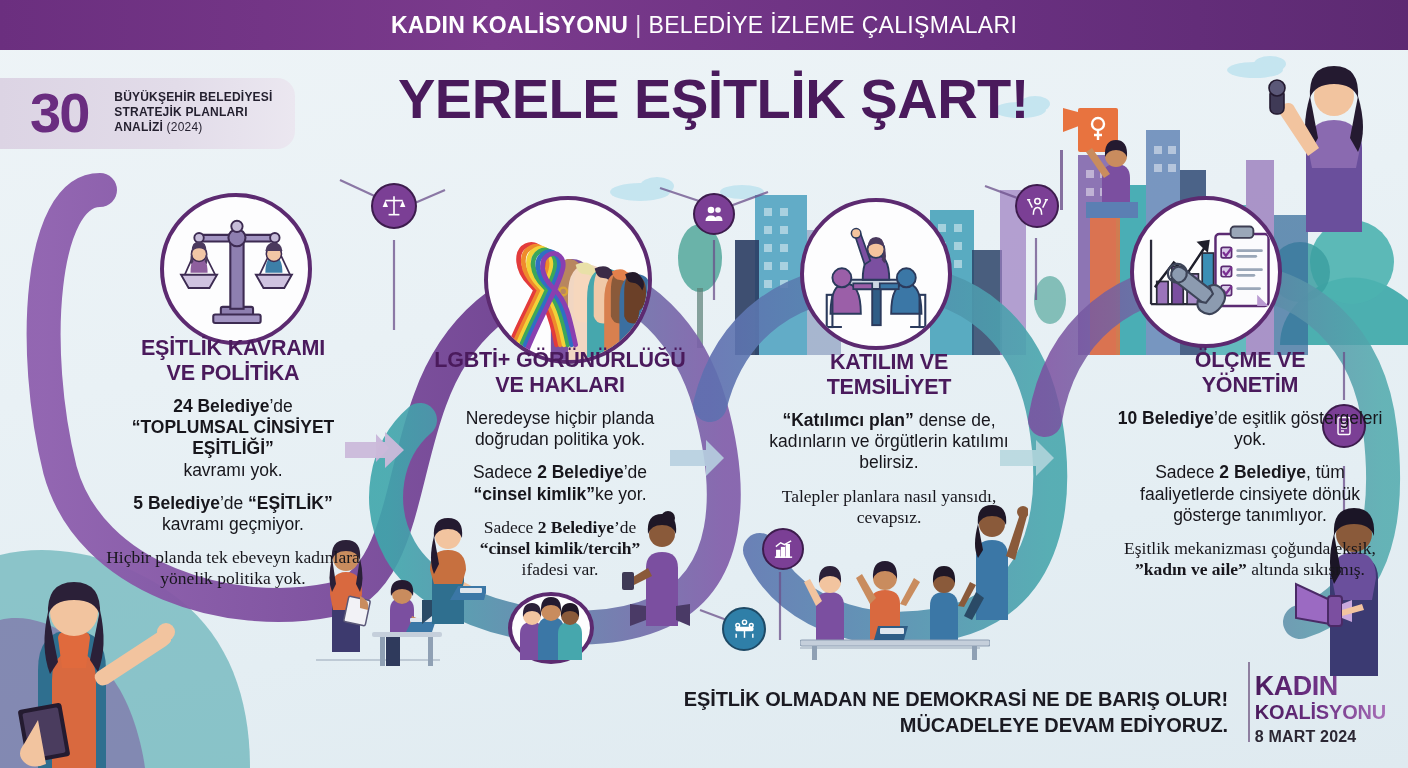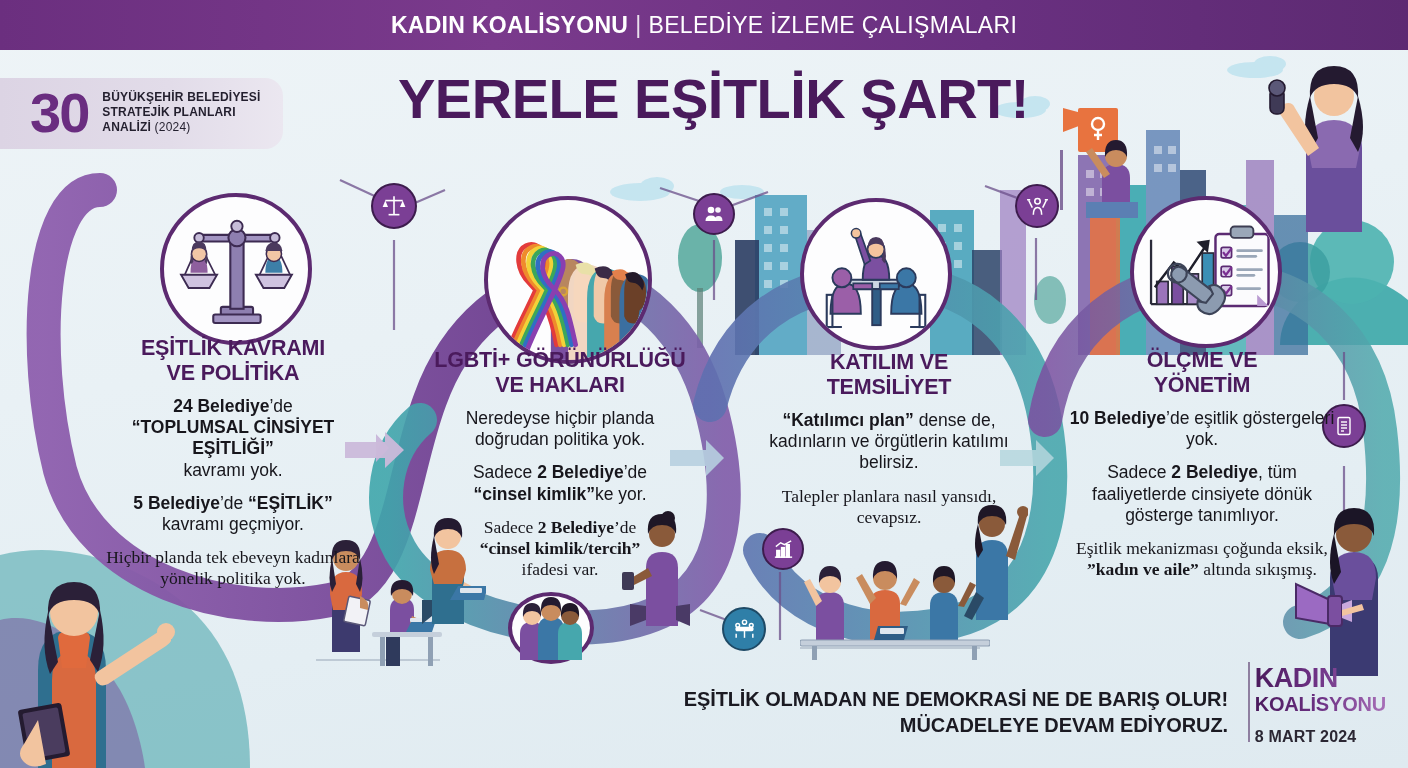--- a/index.html
+++ b/index.html
@@ -26,21 +26,21 @@
   .topbar-text .b { font-weight: bold; }
   .topbar-text .sep { font-weight: 300; opacity: .85; margin: 0 7px; }
   .topbar-text .n { font-weight: 400; }
 
   
   .badge30 {
     position: absolute; left: 0; top: 78px;
     background: linear-gradient(90deg, #dcd4e4 0%, #e2dce9 60%, #ebe7f0 100%);
     border-radius: 0 18px 18px 0;
     padding: 8px 22px 10px 30px;
-    display: flex; align-items: center; gap: 14px;
+    display: flex; align-items: center; gap: 26px;
     z-index: 30;
   }
   .badge30 .num {
     font-size: 56px; font-weight: bold; color: #6a2d80; line-height: .95;
     letter-spacing: -2px;
   }
   .badge30 .lines { font-size: 12px; font-weight: bold; color: #231f2e; line-height: 1.28; letter-spacing: .2px; }
   .badge30 .lines .yr { font-weight: normal; }
 
   
@@ -85,21 +85,21 @@
   }
   .col p {
     font-size: 17.5px; color: #17161c; line-height: 1.21; margin-bottom: 12px;
   }
   .col p b { font-weight: bold; }
   .col p:last-child { margin-bottom: 0; font-family: Liberation Serif, serif; }
 
   .col1 { left: 104px; top: 336px; width: 258px; }
   .col2 { left: 432px; top: 348px; width: 256px; }
   .col3 { left: 758px; top: 350px; width: 262px; }
-  .col4 { left: 1068px; top: 348px; width: 268px; }
+  .col4 { left: 1116px; top: 348px; width: 268px; }
 
   
   .footer-slogan {
     position: absolute; right: 180px; bottom: 30px; z-index: 30;
     text-align: right; font-size: 20px; font-weight: bold;
     color: #1b1a22; line-height: 1.3; letter-spacing: -.1px;
   }
   .footer-div {
     position: absolute; right: 158px; bottom: 26px; width: 2px; height: 80px;
     background: #8e7fa0; z-index: 30;
@@ -113,21 +113,21 @@
     -webkit-background-clip: text; background-clip: text; color: transparent;
     letter-spacing: -.5px;
     margin-top: 29px;
   }
   .logo .l2 {
     font-size: 20px; font-weight: bold; line-height: 1.1; margin-top: 1px;
     background: linear-gradient(90deg, #4a1a5c 0%, #6d3184 50%, #a870b8 100%);
     -webkit-background-clip: text; background-clip: text; color: transparent;
     letter-spacing: -.2px;
   }
-  .logo .l3 { font-size: 16px; font-weight: bold; color: #2b2733; margin-top: 13px; letter-spacing: .2px; }
+  .logo .l3 { font-size: 16px; font-weight: bold; color: #2b2733; margin-top: 5px; letter-spacing: .2px; }
 
   
   .person { position: absolute; z-index: 20; }
   .person svg { display: block; }
 </style>
 </head>
 <body>
 
 <div id="poster">
 

